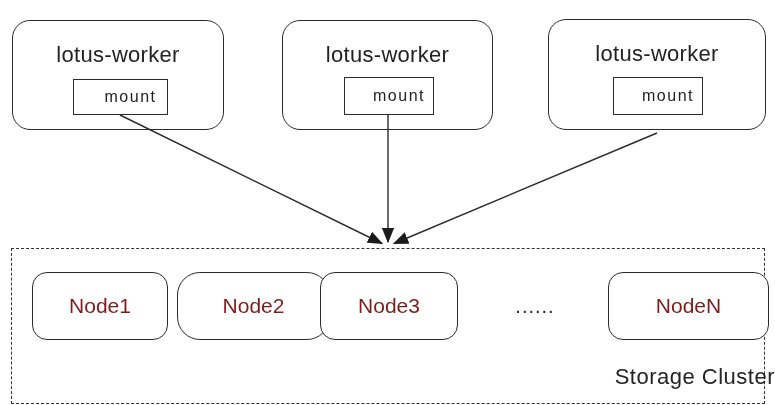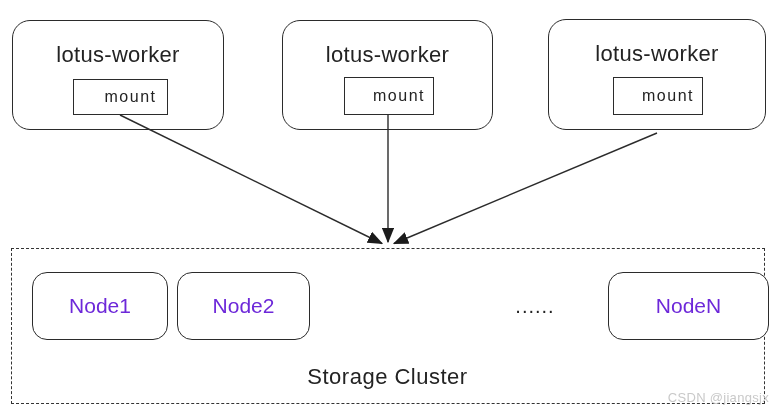--- a/index.html
+++ b/index.html
@@ -64,40 +64,40 @@
     top: 261px;
     height: 68px;
     border: 1.5px solid #2b2b2b;
     border-radius: 15px;
     background: #ffffff;
     box-sizing: border-box;
     display: flex;
     align-items: center;
     justify-content: center;
     font-size: 21px;
-    color: #6d28d9;
+    color: #7f1d1d;
   }
   .ellipsis {
     position: absolute;
     top: 261px;
     left: 490px;
     width: 90px;
     height: 68px;
     display: flex;
     align-items: center;
     justify-content: center;
     font-size: 20px;
     letter-spacing: 1px;
     color: #232323;
   }
   .cluster-label {
     position: absolute;
     left: 0; top: 353px;
     width: 775px;
-    text-align: center;
+    text-align: right;
     font-size: 22px;
     letter-spacing: 0.5px;
     color: #232323;
   }
   .watermark {
     position: absolute;
     right: 6px;
     top: 379px;
     font-size: 13px;
     color: #c9c9c9;
@@ -139,25 +139,27 @@
     <line x1="120" y1="104" x2="382" y2="232.5" stroke="#2b2b2b" stroke-width="1.4" marker-end="url(#arrowhead)"></line>
     <line x1="388" y1="104" x2="388" y2="231" stroke="#2b2b2b" stroke-width="1.4" marker-end="url(#arrowhead)"></line>
     <line x1="657" y1="122" x2="394" y2="232.5" stroke="#2b2b2b" stroke-width="1.4" marker-end="url(#arrowhead)"></line>
   </svg>
 
   <div class="cluster-box"></div>
 
   <div class="node-box" style="left:32px; width:136px;">
     <span>Node1</span>
   </div>
-  <div class="node-box" style="left:177px; width:133px;">
+  <div class="node-box" style="left:177px; width:153px;border-radius:23px;">
     <span>Node2</span>
+  </div>
+  <div class="node-box" style="left:320px; width:138px;">
+    <span>Node3</span>
   </div>
   <div class="ellipsis">......</div>
   <div class="node-box" style="left:608px; width:161px;">
     <span>NodeN</span>
   </div>
 
   <div class="cluster-label">Storage Cluster</div>
 
-  <div class="watermark">CSDN @jiangsjx</div>
 
 </div>
 
 </body></html>

